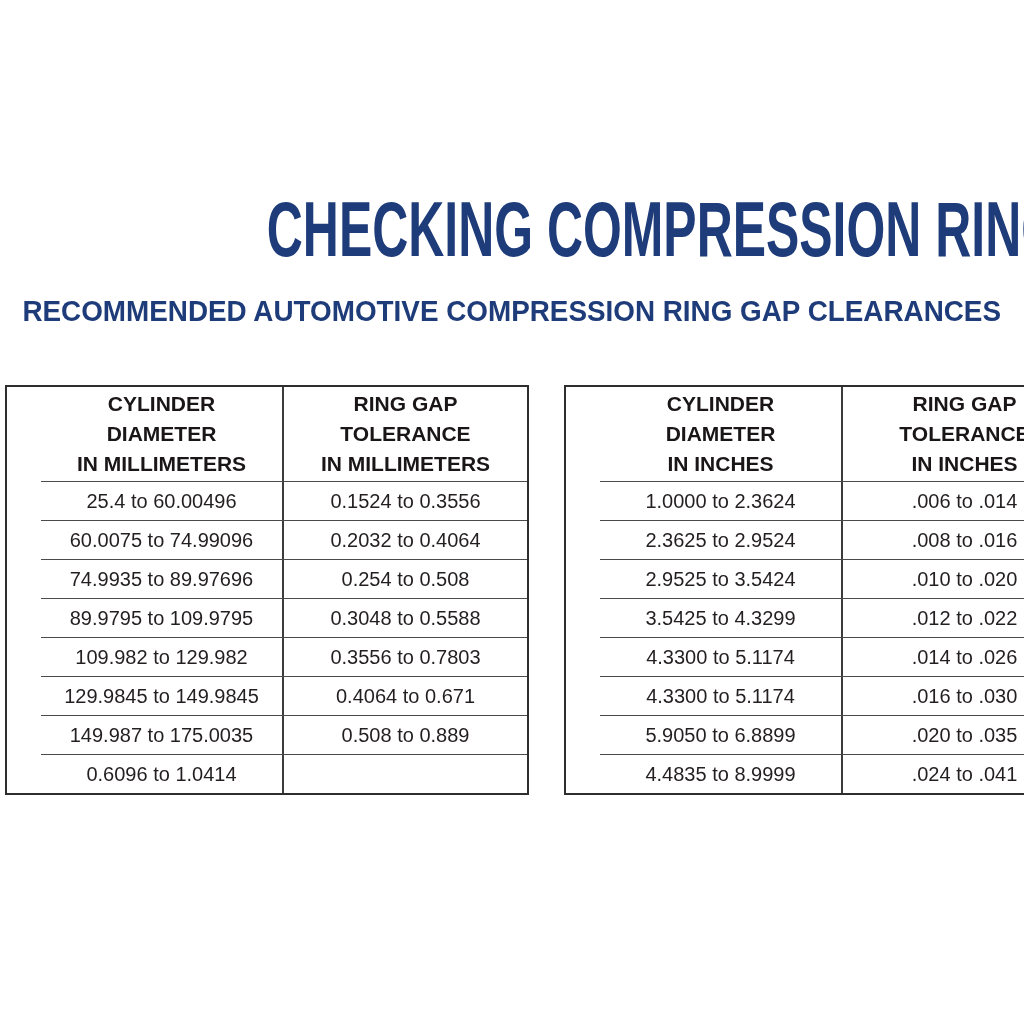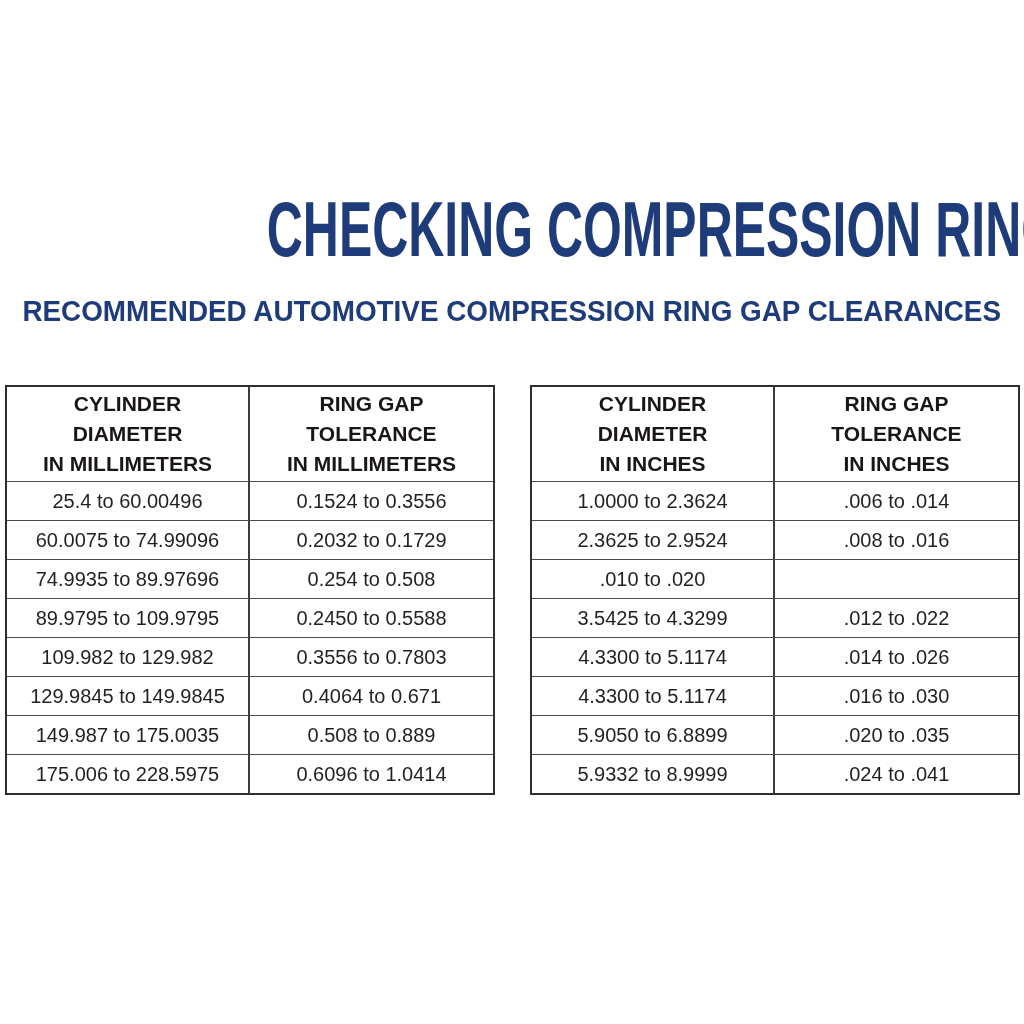--- a/index.html
+++ b/index.html
@@ -51,20 +51,21 @@
     position: absolute;
     top: 385px;
     left: 5px;
     display: flex;
     gap: 35px;
   }
   .tbl {
     width: 486px;
     border: 2px solid #2e2e2e;
     background: #ffffff;
+    padding-left: 34px;
   }
   .thead {
     display: grid;
     grid-template-columns: 1fr 1fr;
     height: 94px;
   }
   .th {
     display: flex;
     flex-direction: column;
     align-items: center;
@@ -122,50 +123,49 @@
       </div>
       <div class="tbody">
 
           <div class="trow">
             <div class="td">25.4 to 60.00496</div>
             <div class="td">0.1524 to 0.3556</div>
           </div>
 
           <div class="trow">
             <div class="td">60.0075 to 74.99096</div>
-            <div class="td">0.2032 to 0.1729</div>
+            <div class="td">0.2032 to 0.4064</div>
           </div>
 
           <div class="trow">
             <div class="td">74.9935 to 89.97696</div>
             <div class="td">0.254 to 0.508</div>
           </div>
 
           <div class="trow">
             <div class="td">89.9795 to 109.9795</div>
-            <div class="td">0.2450 to 0.5588</div>
+            <div class="td">0.3048 to 0.5588</div>
           </div>
 
           <div class="trow">
             <div class="td">109.982 to 129.982</div>
             <div class="td">0.3556 to 0.7803</div>
           </div>
 
           <div class="trow">
             <div class="td">129.9845 to 149.9845</div>
             <div class="td">0.4064 to 0.671</div>
           </div>
 
           <div class="trow">
             <div class="td">149.987 to 175.0035</div>
             <div class="td">0.508 to 0.889</div>
           </div>
 
           <div class="trow">
-            <div class="td">175.006 to 228.5975</div>
             <div class="td">0.6096 to 1.0414</div>
           </div>
         </div>
     </div>
 
     <div class="tbl">
       <div class="thead">
         <div class="th">
           <span>CYLINDER</span>
           <span>DIAMETER</span>
@@ -183,20 +183,21 @@
             <div class="td">1.0000 to 2.3624</div>
             <div class="td">.006 to .014</div>
           </div>
 
           <div class="trow">
             <div class="td">2.3625 to 2.9524</div>
             <div class="td">.008 to .016</div>
           </div>
 
           <div class="trow">
+            <div class="td">2.9525 to 3.5424</div>
             <div class="td">.010 to .020</div>
           </div>
 
           <div class="trow">
             <div class="td">3.5425 to 4.3299</div>
             <div class="td">.012 to .022</div>
           </div>
 
           <div class="trow">
             <div class="td">4.3300 to 5.1174</div>
@@ -207,20 +208,20 @@
             <div class="td">4.3300 to 5.1174</div>
             <div class="td">.016 to .030</div>
           </div>
 
           <div class="trow">
             <div class="td">5.9050 to 6.8899</div>
             <div class="td">.020 to .035</div>
           </div>
 
           <div class="trow">
-            <div class="td">5.9332 to 8.9999</div>
+            <div class="td">4.4835 to 8.9999</div>
             <div class="td">.024 to .041</div>
           </div>
         </div>
     </div>
 
   </div>
 </div>
 
 </body></html>

